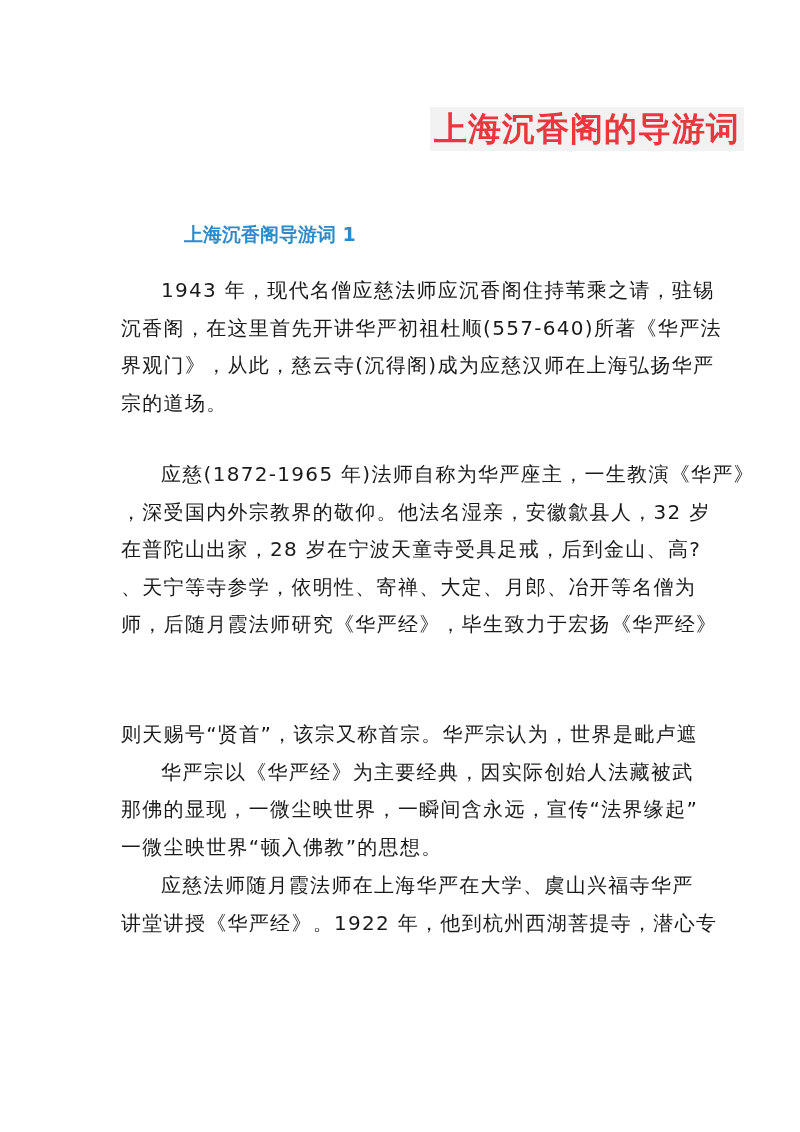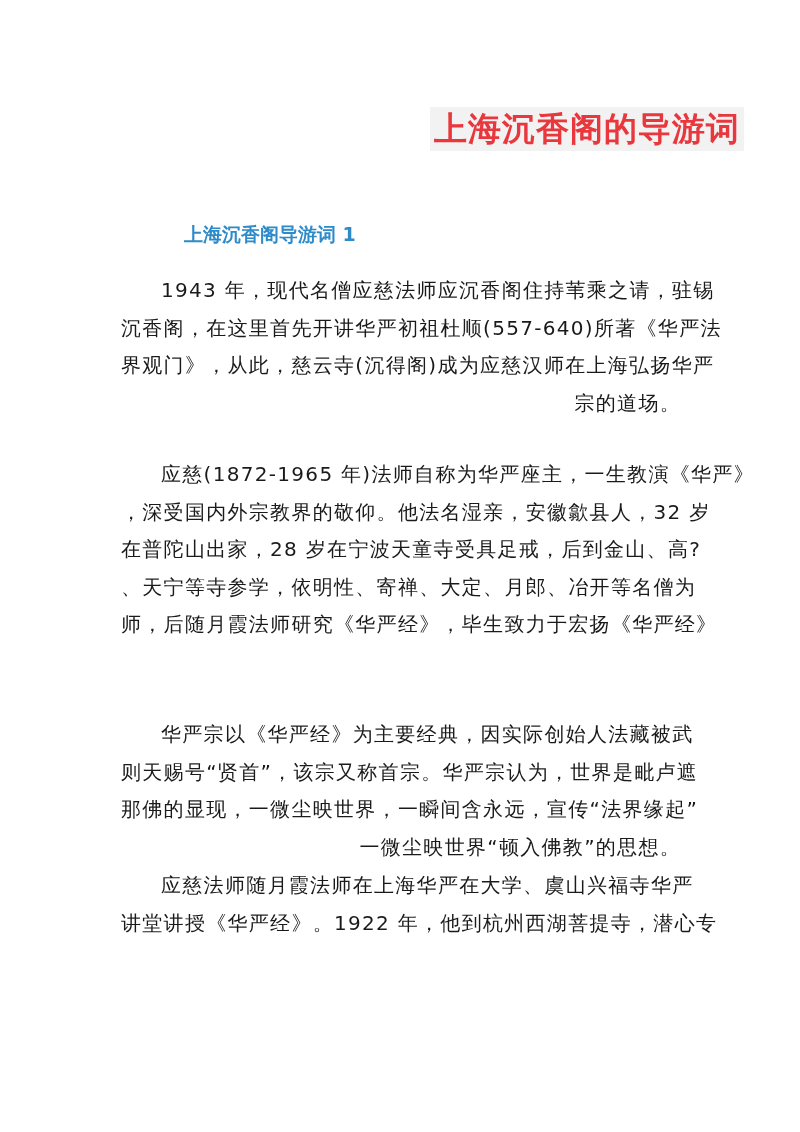--- a/index.html
+++ b/index.html
@@ -4,21 +4,21 @@
 <style>
   html, body { margin:0; padding:0; background:#ffffff; }
   body { width:800px; height:1132px; position:relative; overflow:hidden;
          font-family:"DejaVu Sans", "Liberation Sans", sans-serif; color:#1a1a1a; }
   .title-wrap { position:absolute; top:107px; left:0; width:744px; text-align:right;text-decoration:underline; }
   .title { display:inline-block; background:#f2f2f2; color:#e8383d; font-weight:bold;
            font-size:33px; line-height:44px; padding:0 4px; letter-spacing:1px; }
   .subtitle { position:absolute; top:220px; left:168px; color:#2e8bc9; font-weight:bold;
               font-size:19px; line-height:28px;margin-left:16px; }
   .para { position:absolute; left:121px; width:560px; font-size:20px; line-height:37.5px; }
-  .line { display:block; white-space:nowrap; letter-spacing:1.3px;text-align:right; }
+  .line { display:block; white-space:nowrap; letter-spacing:1.3px; }
   .indent { padding-left:40px; }
 </style>
 </head>
 <body>
 
 <div class="title-wrap">
   <span class="title">上海沉香阁的导游词</span>
 </div>
 
 <div class="subtitle">上海沉香阁导游词 1</div>
@@ -32,22 +32,22 @@
 
 <div class="para" style="top:456px">
   <span class="line indent">应慈(1872-1965 年)法师自称为华严座主，一生教演《华严》</span>
   <span class="line">，深受国内外宗教界的敬仰。他法名湿亲，安徽歙县人，32 岁</span>
   <span class="line">在普陀山出家，28 岁在宁波天童寺受具足戒，后到金山、高?</span>
   <span class="line">、天宁等寺参学，依明性、寄禅、大定、月郎、冶开等名僧为</span>
   <span class="line">师，后随月霞法师研究《华严经》，毕生致力于宏扬《华严经》</span>
 </div>
 
 <div class="para" style="top:716px">
+  <span class="line">则天赐号“贤首”，该宗又称首宗。华严宗认为，世界是毗卢遮</span>
   <span class="line indent">华严宗以《华严经》为主要经典，因实际创始人法藏被武</span>
-  <span class="line">则天赐号“贤首”，该宗又称首宗。华严宗认为，世界是毗卢遮</span>
   <span class="line">那佛的显现，一微尘映世界，一瞬间含永远，宣传“法界缘起”</span>
   <span class="line">一微尘映世界“顿入佛教”的思想。</span>
 </div>
 
 <div class="para" style="top:867px">
   <span class="line indent">应慈法师随月霞法师在上海华严在大学、虞山兴福寺华严</span>
   <span class="line">讲堂讲授《华严经》。1922 年，他到杭州西湖菩提寺，潜心专</span>
 </div>
 
 </body></html>

